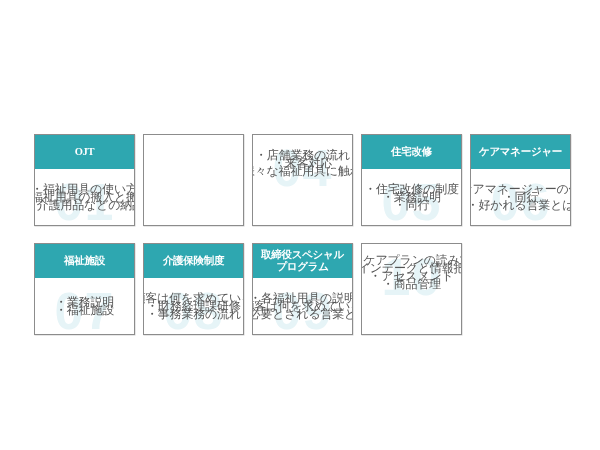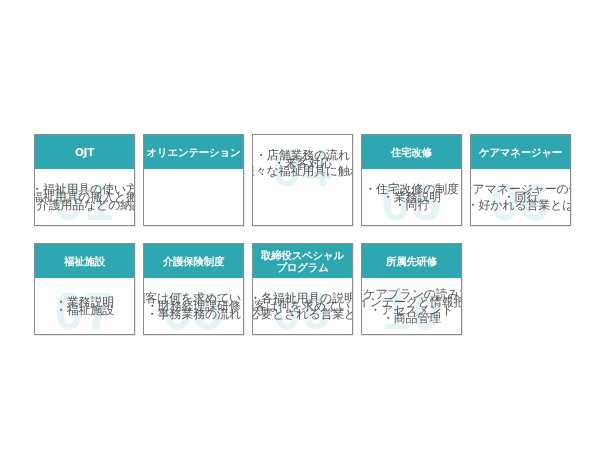--- a/index.html
+++ b/index.html
@@ -14,21 +14,21 @@
     }
     .card {
       width: 101px; height: 92px; box-sizing: border-box;
       border: 1px solid #8c8c8c; background: #fff; position: relative; overflow: hidden;
       box-shadow: 0.5px 0.5px 0 #cfcfcf;
     }
     .card-header {
       height: 34px; background: #2ea7b0; color: #fff;
       display: flex; align-items: center; justify-content: center; text-align: center;
       font-weight: bold; font-size: 10.5px; line-height: 12px; letter-spacing: -0.3px;
-      padding: 0 2px; box-sizing: border-box;
+      padding: 0 2px; box-sizing: border-box; font-family: Liberation Serif, serif;
     }
     .card-body {
       position: relative; height: 56px; display: flex; align-items: center; justify-content: center;
     }
     .bg-num {
       position: absolute; left: 0; right: 0; top: 0; bottom: -10px;
       display: flex; align-items: center; justify-content: center;
       font-size: 52px; font-weight: bold; color: #e6f4f7; letter-spacing: 1px;
       font-family: "Liberation Sans", sans-serif; z-index: 0;
     }
@@ -48,21 +48,20 @@
       <div class="card-body">
         <div class="bg-num">01</div>
         <ul class="items">
           <li>・福祉用具の使い方</li>
           <li>・福祉用具の搬入と搬出</li>
           <li>・介護用品などの納品</li>
         </ul>
       </div>
     </div>
     <div class="card">
-      <div class="card-header">オリエンテーション</div>
     </div>
     <div class="card">
       <div class="card-body">
         <div class="bg-num">04</div>
         <ul class="items">
           <li>・店舗業務の流れ</li>
           <li>・来客対応</li>
           <li>・様々な福祉用具に触れる</li>
         </ul>
       </div>
@@ -115,21 +114,20 @@
       <div class="card-body">
         <div class="bg-num">09</div>
         <ul class="items">
           <li>・各福祉用具の説明</li>
           <li>・顧客は何を求めているか</li>
           <li>・必要とされる営業とは</li>
         </ul>
       </div>
     </div>
     <div class="card">
-      <div class="card-header">所属先研修</div>
       <div class="card-body">
         <div class="bg-num">10</div>
         <ul class="items">
           <li>・ケアプランの読み方</li>
           <li>・インテークと情報把握</li>
           <li>・アセスメント</li>
           <li>・商品管理</li>
         </ul>
       </div>
     </div>

